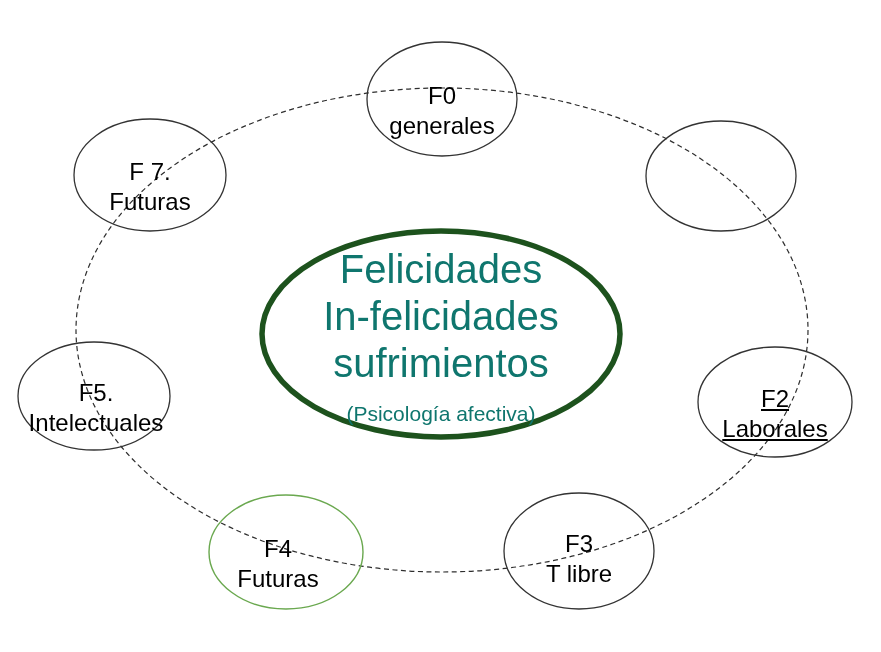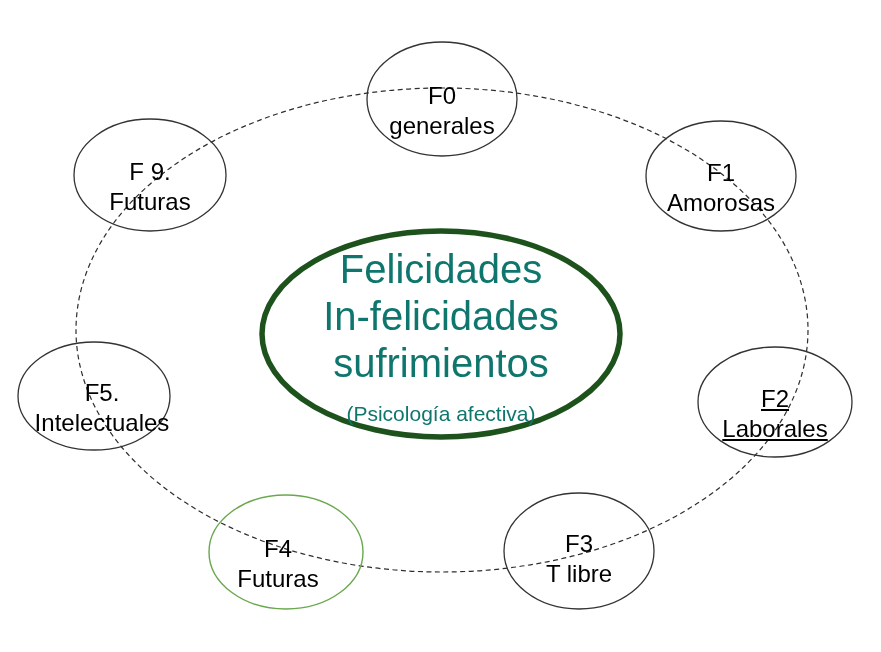--- a/index.html
+++ b/index.html
@@ -50,21 +50,21 @@
     font-size: 21px;
     line-height: 24px;
     margin-top: 15px;
   }
   
   .pos-f0 { left: 442px; top: 99px;  }
   .pos-f1 { left: 721px; top: 176px; }
   .pos-f2 { left: 775px; top: 402px; text-decoration: underline; }
   .pos-f3 { left: 579px; top: 547px; }
   .pos-f4 { left: 278px; top: 552px; }
-  .pos-f5 { left: 102px;  top: 396px; }
+  .pos-f5 { left: 96px;  top: 396px; }
   .pos-f6 { left: 150px; top: 175px; }
 </style>
 </head>
 <body>
 
 <div class="canvas">
 
   <svg width="881" height="652" viewBox="0 0 881 652">
 
     <ellipse cx="442" cy="330" rx="366" ry="242" fill="none" stroke="#2e2e2e" stroke-width="1.2" stroke-dasharray="5 3.5"></ellipse>
@@ -84,38 +84,34 @@
     <span class="center-line">Felicidades</span>
     <span class="center-line">In-felicidades</span>
     <span class="center-line">sufrimientos</span>
     <span class="center-subtitle">(Psicología afectiva)</span>
   </div>
 
   <div class="node-label pos-f0">
     <span>F0</span>
     <span>generales</span>
   </div>
-  <div class="node-label pos-f1">
-    <span>F1</span>
-    <span>Amorosas</span>
-  </div>
   <div class="node-label pos-f2">
     <span>F2</span>
     <span>Laborales</span>
   </div>
   <div class="node-label pos-f3">
     <span>F3</span>
     <span>T libre</span>
   </div>
   <div class="node-label pos-f4">
     <span>F4</span>
     <span>Futuras</span>
   </div>
   <div class="node-label pos-f5">
     <span>F5.</span>
     <span>Intelectuales</span>
   </div>
   <div class="node-label pos-f6">
-    <span>F 9.</span>
+    <span>F 7.</span>
     <span>Futuras</span>
   </div>
 
 </div>
 
 </body></html>

